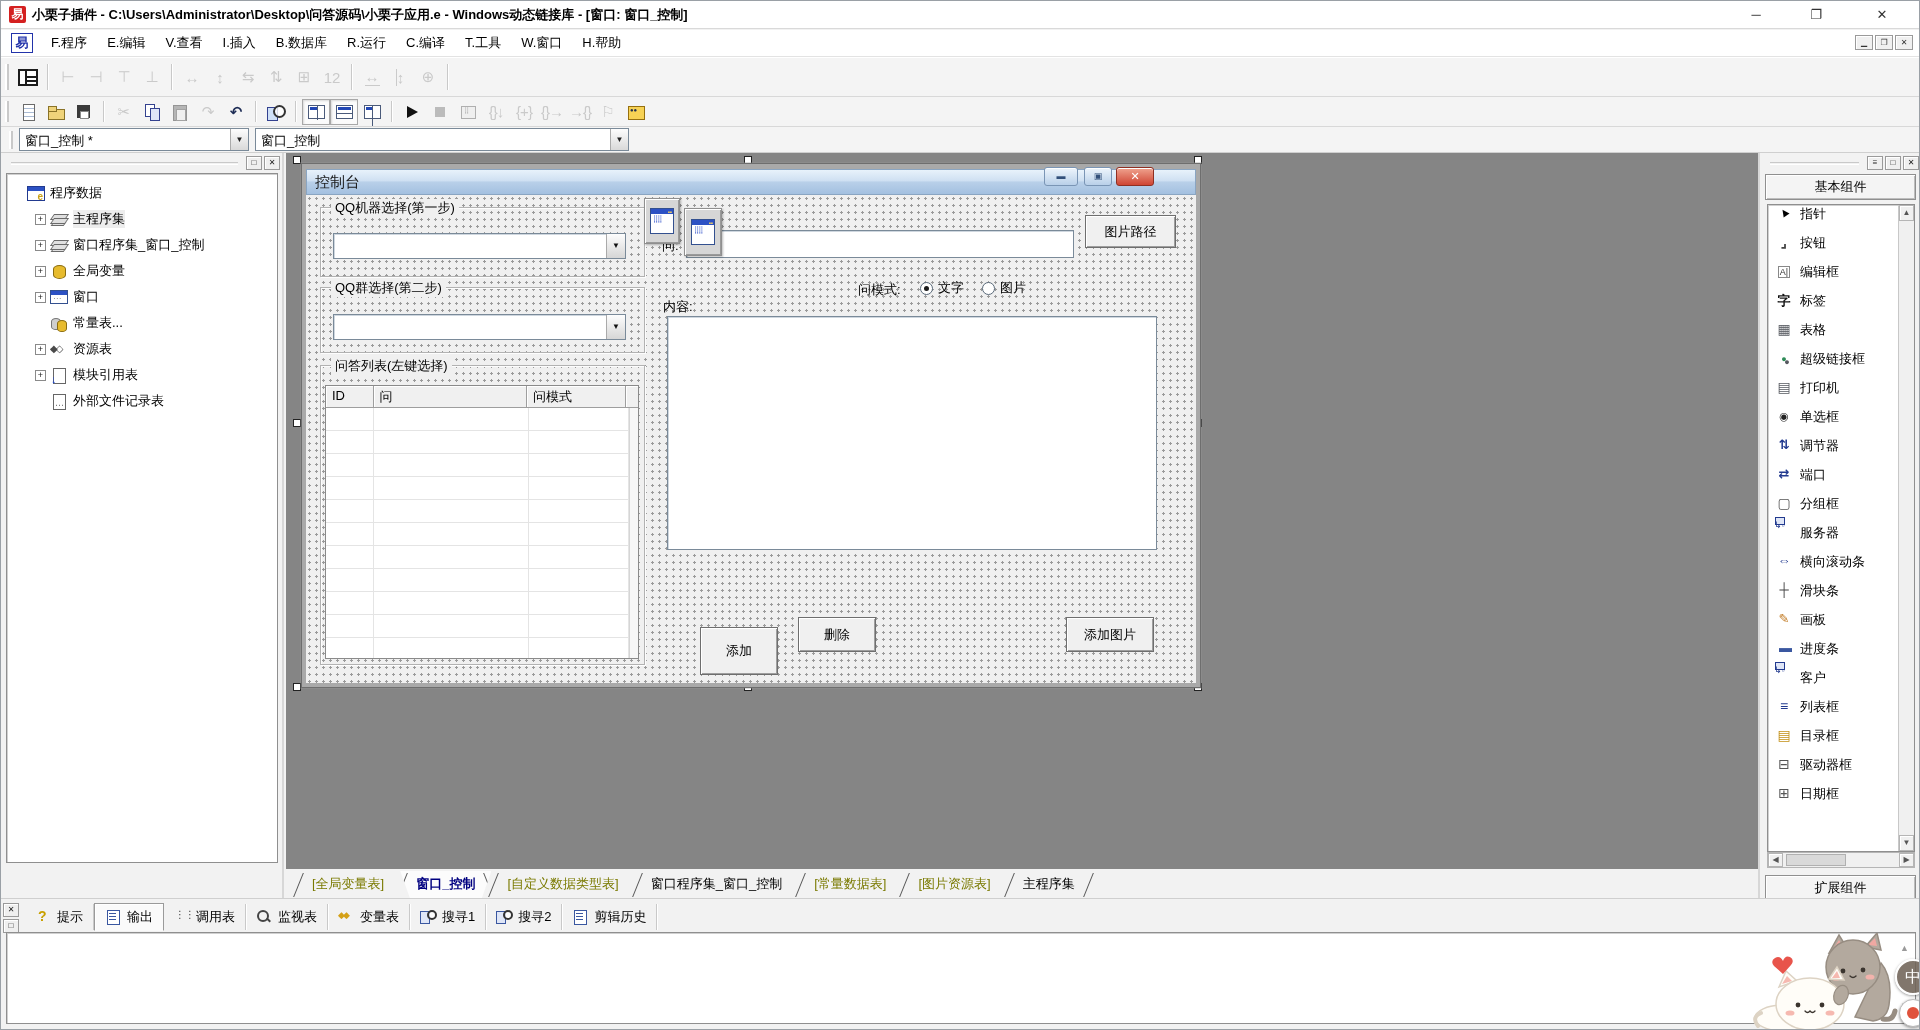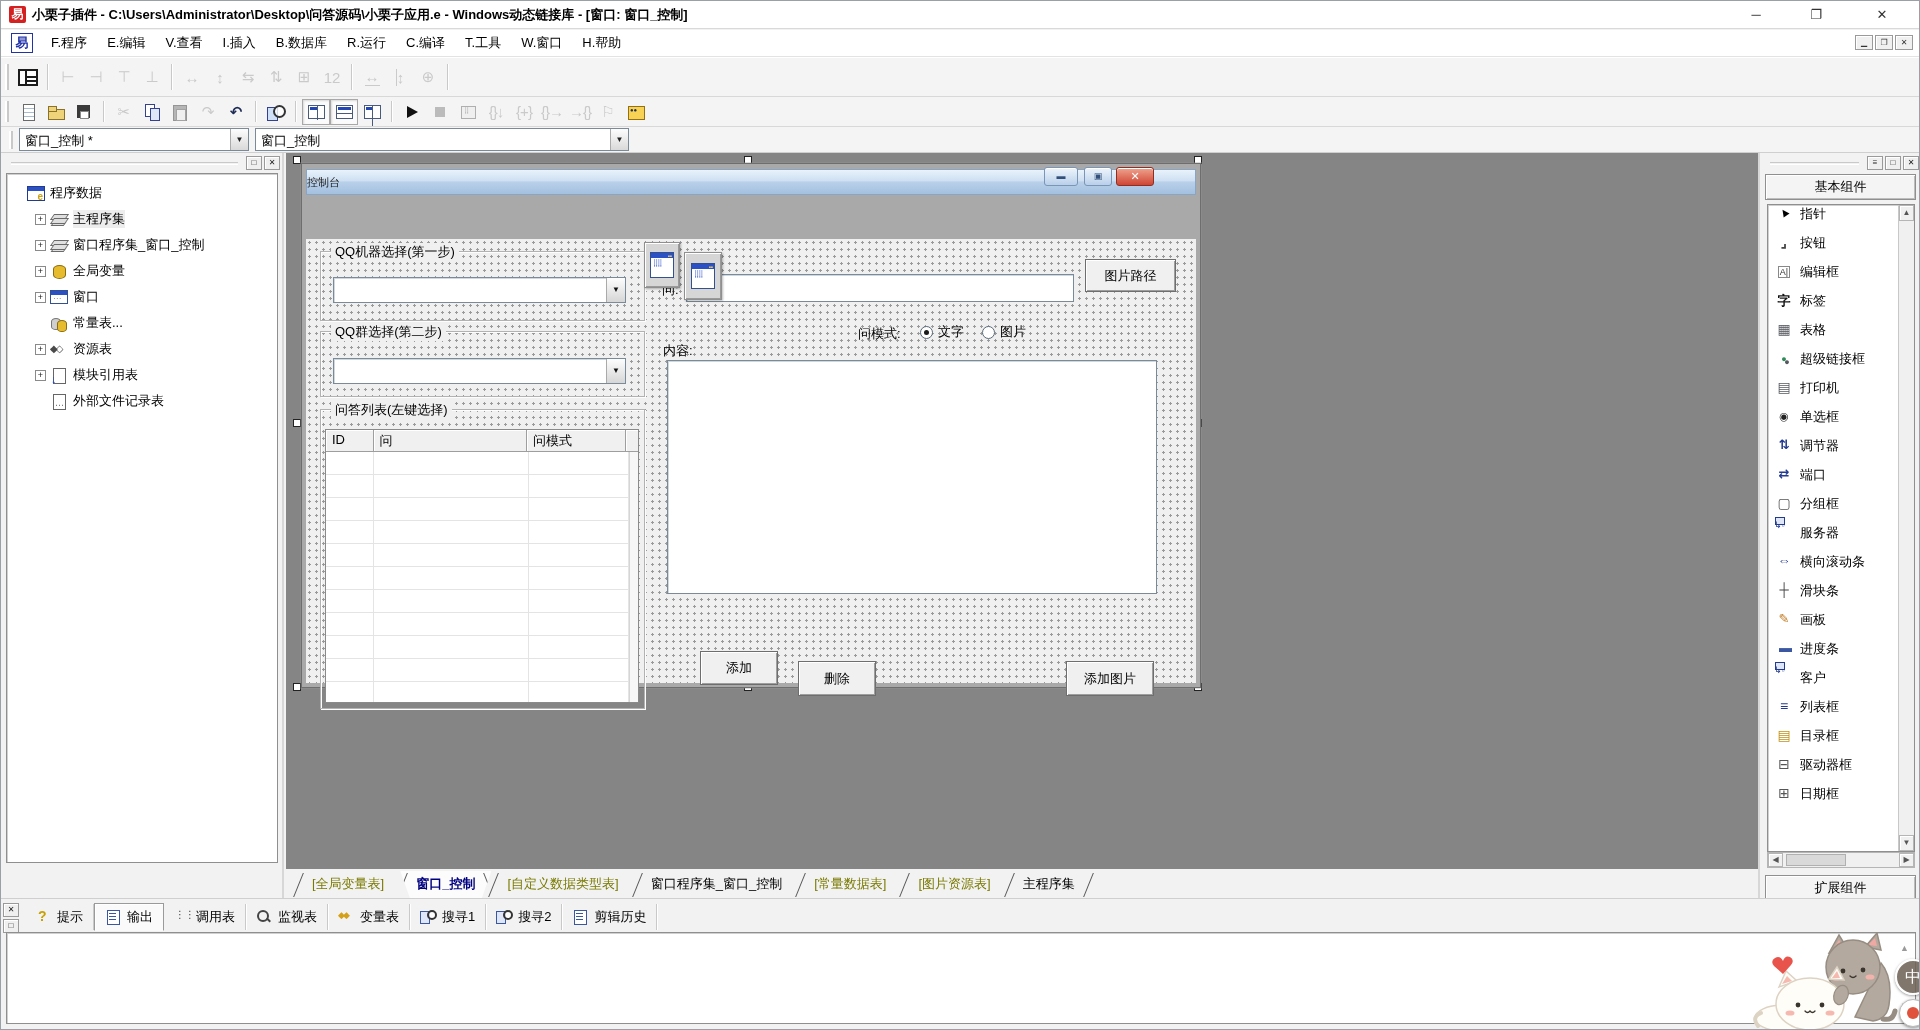--- a/index.html
+++ b/index.html
@@ -136,25 +136,25 @@
   .sarrow { position:absolute; left:0; width:15px; height:16px; background:#f0f0f0; border:1px solid #b5b5b5; box-shadow:inset 1px 1px 0 #fff; font-size:8px; color:#555; text-align:center; line-height:14px; }
   #pal-hscroll { position:absolute; left:7px; top:699px; width:148px; height:16px; background:#f0f0f0; border:1px solid #b5b5b5; }
   #pal-hthumb { position:absolute; left:18px; top:1px; width:60px; height:12px; background:#d9d9d9; border:1px solid #b0b0b0; }
 
   
   #designer { left:285px; top:152px; width:1472px; height:716px; background:#858585; overflow:hidden; }
   .handle { position:absolute; width:8px; height:8px; background:#fff; border:1px solid #222; }
   #form-win { position:absolute; left:15px; top:10px; width:900px; height:525px; background:#a9a9a9; border:1px solid #6e6e6e; box-shadow:0 0 0 1px #98989855; }
   #form-title { position:absolute; left:4px; top:5px; right:4px; height:26px;
      background:linear-gradient(180deg,#e8f2fb 0%,#cfe0f2 45%,#b9d0e9 50%,#a3c0e0 100%);
-     border:1px solid #8aa5c2; display:flex; align-items:center; font-size:11px; color:#1a1a1a; }
+     border:1px solid #8aa5c2; display:flex; align-items:center; padding-left:8px; font-size:15px; color:#1a1a1a; }
   .ftb { position:absolute; top:3px; height:19px; border-radius:3px; border:1px solid #7a95b5; text-align:center; color:#33507a; font-size:9px; line-height:17px; background:linear-gradient(#eef5fc,#b9d0e9); box-shadow:inset 0 1px 0 #fff; }
   .ftb.close { background:linear-gradient(#f0a38f,#cf4533); color:#fff; border-color:#8f2f22; font-weight:bold; font-size:11px; }
   #form-client { position:absolute; left:4px; top:31px; right:4px; bottom:4px; background:#f0f0f0;
-     background-image:radial-gradient(circle,#9a9a9a 1px,transparent 1.2px); background-size:7px 7px;margin-top:44px; }
+     background-image:radial-gradient(circle,#9a9a9a 1px,transparent 1.2px); background-size:7px 7px; }
   .gbox { position:absolute; border:1px solid #b2b2b2; box-shadow:inset 1px 1px 0 #fdfdfd, 1px 1px 0 #fdfdfd; }
   .gbox .gtitle { position:absolute; left:10px; top:-9px; background:#f0f0f0; padding:0 4px; font-size:13px; }
   .fcombo { position:absolute; height:26px; background:#fff; border:1px solid #7a8a99; box-shadow:inset 1px 1px 0 #cfd7df; display:flex; }
   .fcombo .sp { flex:1; }
   .fcombo .cbtn { width:19px; background:linear-gradient(#fdfdfd,#d6d6d6); border-left:1px solid #aaa; text-align:center; font-size:8px; line-height:24px; color:#111; }
   .btn3d { position:absolute; background:#f0f0f0; border:1px solid #6e6e6e; box-shadow:inset 1px 1px 0 #ffffff, inset -1px -1px 0 #9e9e9e; text-align:center; font-size:13px; color:#000; display:flex; align-items:center; justify-content:center; }
   .sunken { background:#fff; border:1px solid #7a8a99; box-shadow:inset 1px 1px 0 #cfd7df; }
   .comp-tile { position:absolute; background:#d6d6d6; border:1px solid #8f8f8f; box-shadow:inset 1px 1px 0 #fff, inset -1px -1px 0 #9a9a9a, 1px 1px 2px #00000044; display:flex; align-items:center; justify-content:center; }
   .comp-ico { position:relative; width:24px; height:26px; background:#fff; border:1px solid #33508f; }
   .comp-ico::before { content:""; position:absolute; left:0; top:0; width:22px; height:5px; background:#2c51c4; }
@@ -520,21 +520,21 @@
           </span>
           <span class="radio">
             <span class="rdot"></span>
             <span>图片</span>
           </span>
         </div>
 
         <div class="flabel" style="left:357px;top:103px;">内容:</div>
         <div class="sunken" style="position:absolute;left:361px;top:121px;width:490px;height:234px;"></div>
 
-        <div class="btn3d" style="left:394px;top:412px;width:78px;height:34px;">添加</div>
+        <div class="btn3d" style="left:394px;top:432px;width:78px;height:48px;">添加</div>
         <div class="btn3d" style="left:492px;top:422px;width:78px;height:35px;">删除</div>
         <div class="btn3d" style="left:760px;top:422px;width:88px;height:35px;">添加图片</div>
       </div>
     </div>
   </div>
 
   <div id="right-panel" class="abs">
     <div class="panel-mini-head" style="left:4px;top:2px;width:155px;">
       <div class="groove"></div>
       <div class="mini-btn">≡</div>

